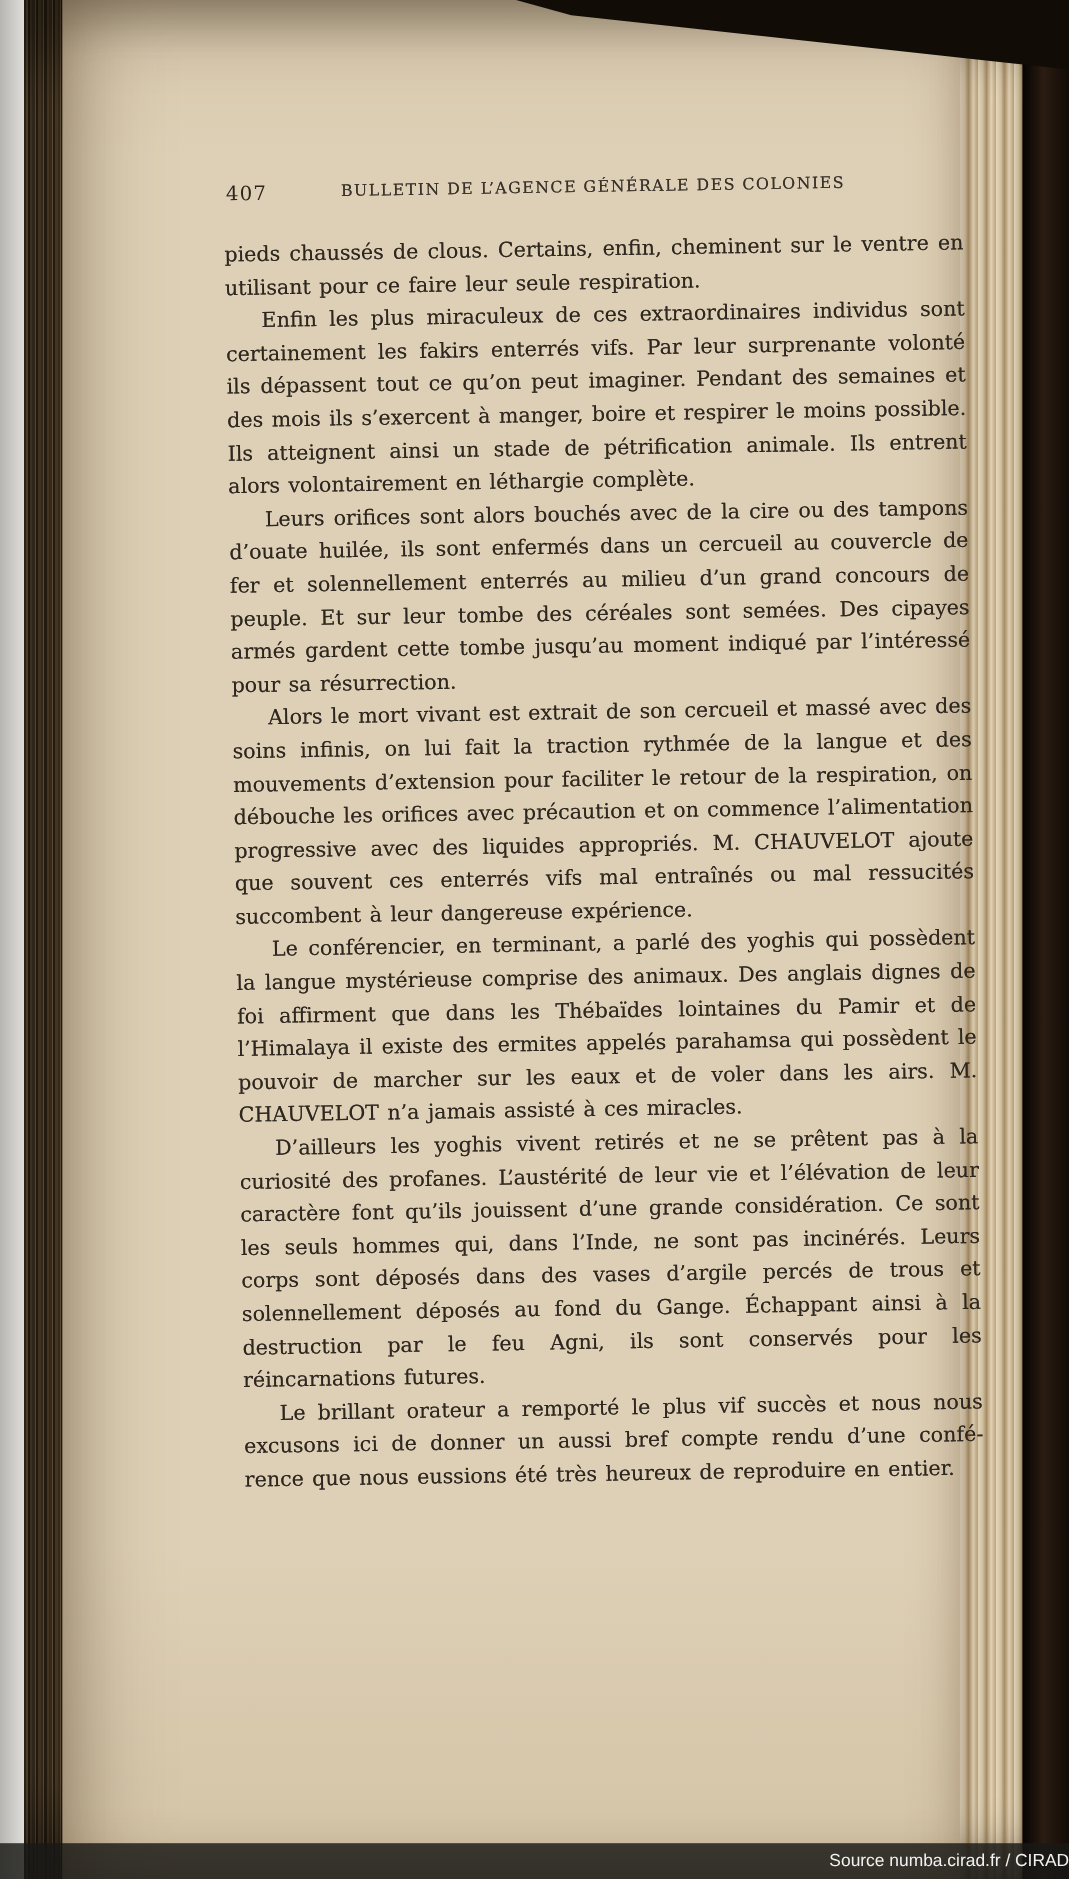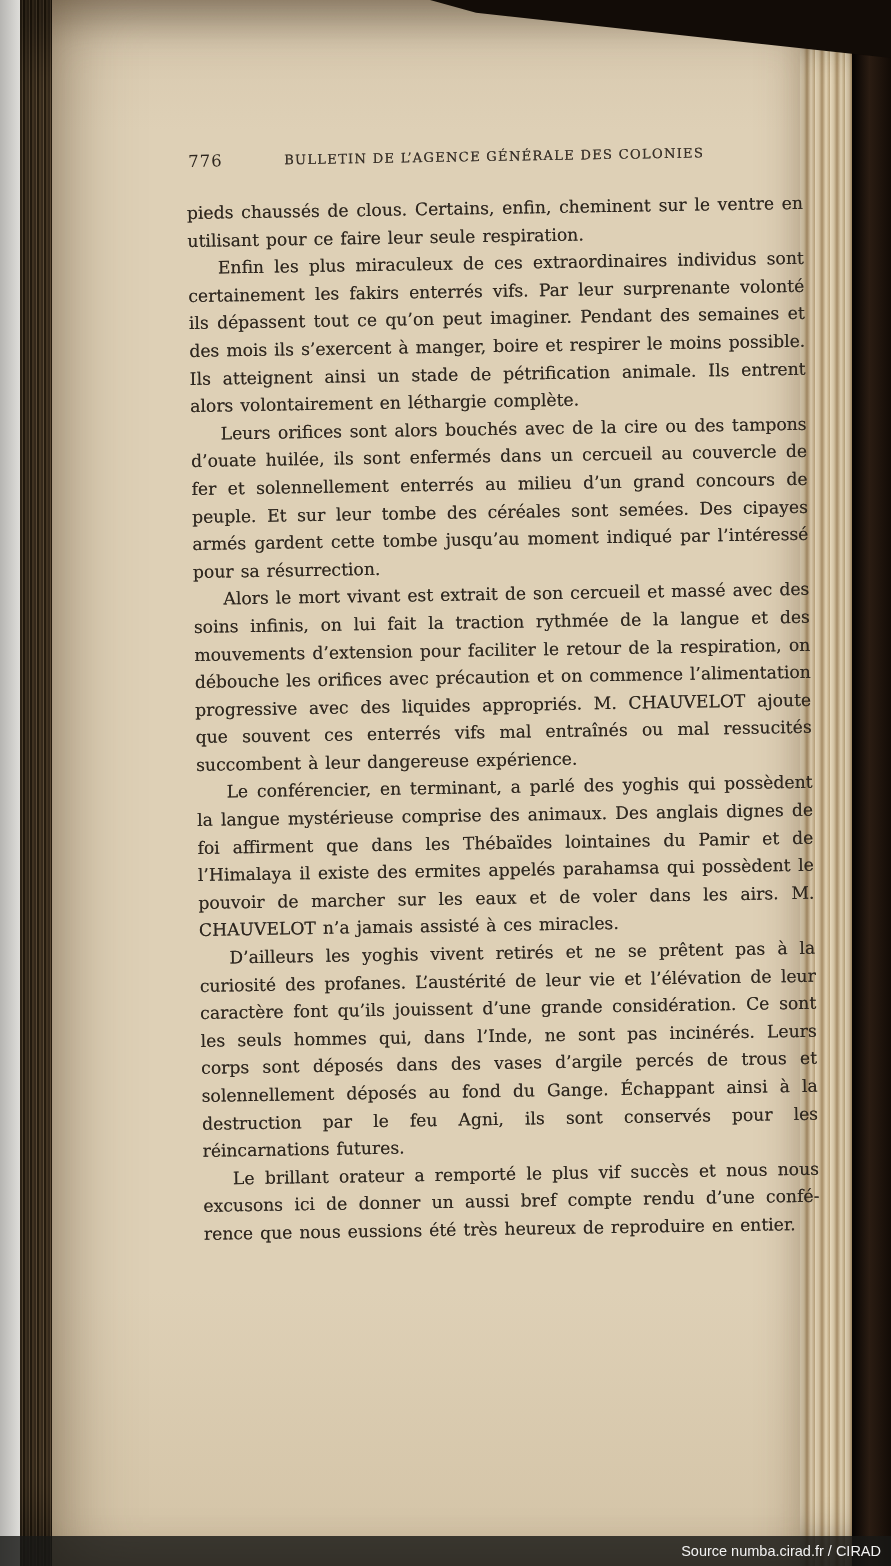--- a/index.html
+++ b/index.html
@@ -61,38 +61,38 @@
     text-align:justify; text-indent:30px;
     word-spacing:1.5px;
     text-shadow:0 0 .5px rgba(46,39,31,.65);
   }
   .page-body p.continued { text-indent:0; }
 
   
   .source-bar { position:absolute; left:0; right:0; bottom:0; height:30px;
     background:rgba(25,24,22,.82);
     display:flex; align-items:center; justify-content:flex-end;
-    padding-right:10px; z-index:20;
+    z-index:20;
     font-family:"Liberation Sans",sans-serif; font-size:14.5px; color:#f2f2f2; }
 </style>
 </head>
 <body>
 
 <div>
 
   <div class="layer scanner-left"></div>
   <div class="layer left-edges"></div>
   <div class="layer paper"></div>
   <div class="layer right-edges"></div>
   <div class="layer cover-right"></div>
   <div class="cover-top"></div>
 
   <div class="text-block">
     <div class="page-header">
-      <span class="page-number">776</span>
+      <span class="page-number">407</span>
       <span class="running-title">BULLETIN DE L’AGENCE GÉNÉRALE DES COLONIES</span>
     </div>
     <div class="page-body">
       <p class="continued">pieds chaussés de clous. Certains, enfin, cheminent sur le ventre en utilisant pour ce faire leur seule respiration.</p>
       <p>Enfin les plus miraculeux de ces extraordinaires individus sont certainement les fakirs enterrés vifs. Par leur surprenante volonté ils dépassent tout ce qu’on peut imaginer. Pendant des semaines et des mois ils s’exercent à manger, boire et respirer le moins possible. Ils atteignent ainsi un stade de pétrification animale. Ils entrent alors volontairement en léthargie complète.</p>
       <p>Leurs orifices sont alors bouchés avec de la cire ou des tampons d’ouate huilée, ils sont enfermés dans un cercueil au couvercle de fer et solennellement enterrés au milieu d’un grand concours de peuple. Et sur leur tombe des céréales sont semées. Des cipayes armés gardent cette tombe jusqu’au moment indiqué par l’intéressé pour sa résurrection.</p>
       <p>Alors le mort vivant est extrait de son cercueil et massé avec des soins infinis, on lui fait la traction rythmée de la langue et des mouvements d’extension pour faciliter le retour de la respiration, on débouche les orifices avec précaution et on commence l’alimentation progressive avec des liquides appropriés. M. CHAUVELOT ajoute que souvent ces enterrés vifs mal entraînés ou mal ressucités succombent à leur dangereuse expérience.</p>
       <p>Le conférencier, en terminant, a parlé des yoghis qui possèdent la langue mystérieuse comprise des animaux. Des anglais dignes de foi affirment que dans les Thébaïdes lointaines du Pamir et de l’Himalaya il existe des ermites appelés parahamsa qui possèdent le pouvoir de marcher sur les eaux et de voler dans les airs. M. CHAUVELOT n’a jamais assisté à ces miracles.</p>
       <p>D’ailleurs les yoghis vivent retirés et ne se prêtent pas à la curiosité des profanes. L’austérité de leur vie et l’élévation de leur caractère font qu’ils jouissent d’une grande considération. Ce sont les seuls hommes qui, dans l’Inde, ne sont pas incinérés. Leurs corps sont déposés dans des vases d’argile percés de trous et solennellement déposés au fond du Gange. Échappant ainsi à la destruction par le feu Agni, ils sont conservés pour les réincarnations futures.</p>
       <p>Le brillant orateur a remporté le plus vif succès et nous nous excusons ici de donner un aussi bref compte rendu d’une confé­rence que nous eussions été très heureux de reproduire en entier.</p>

